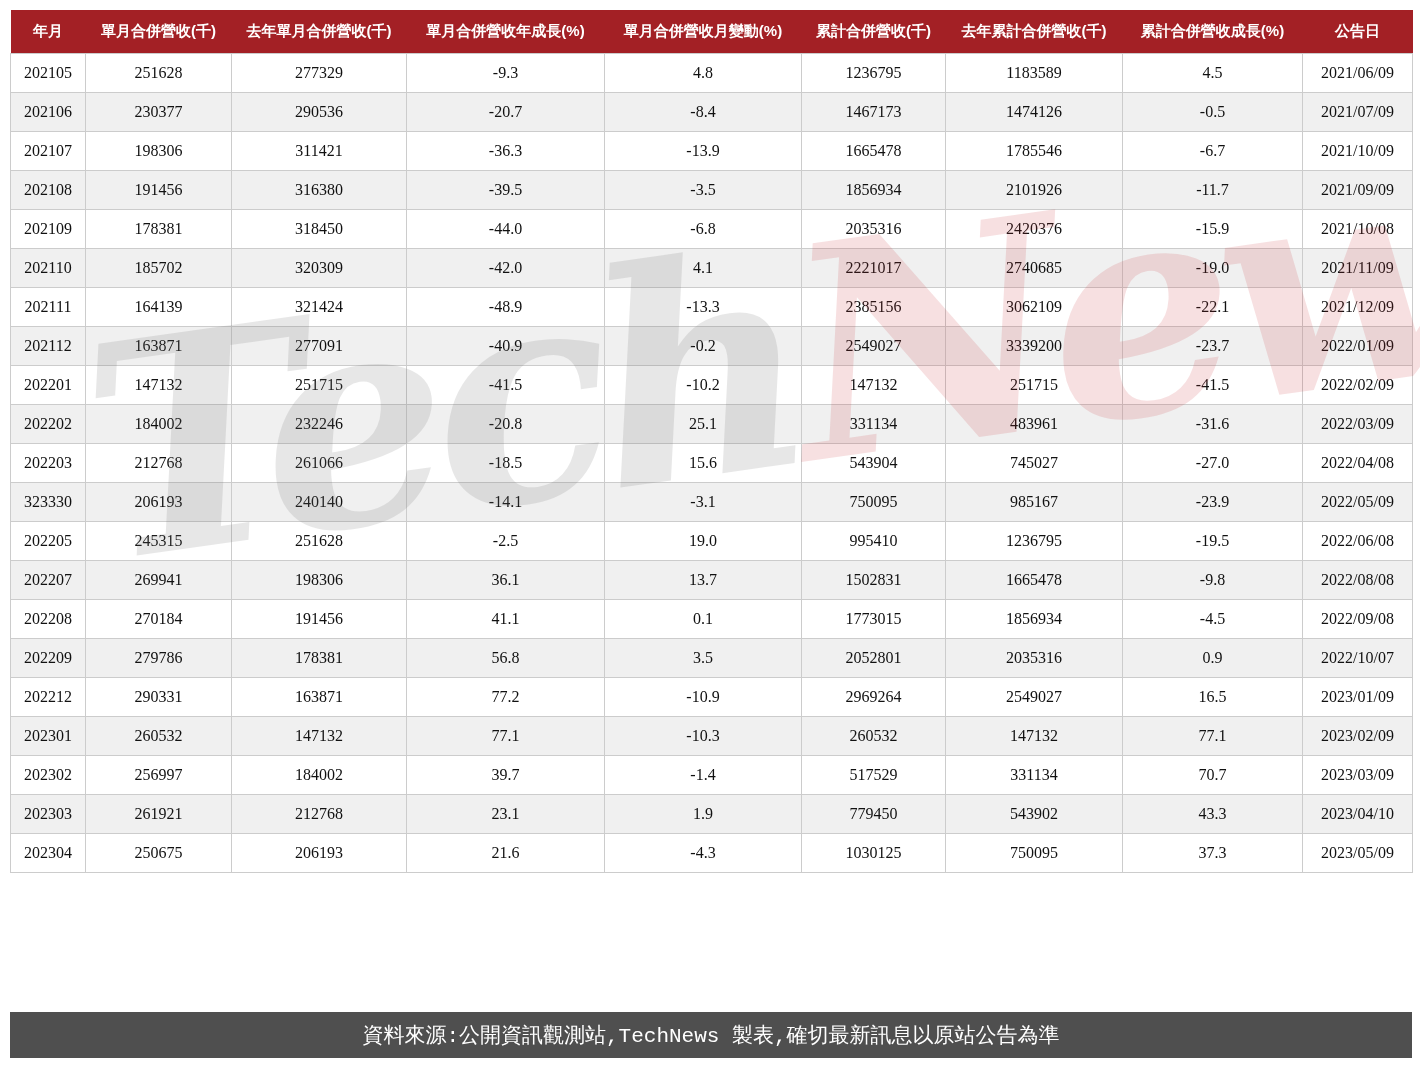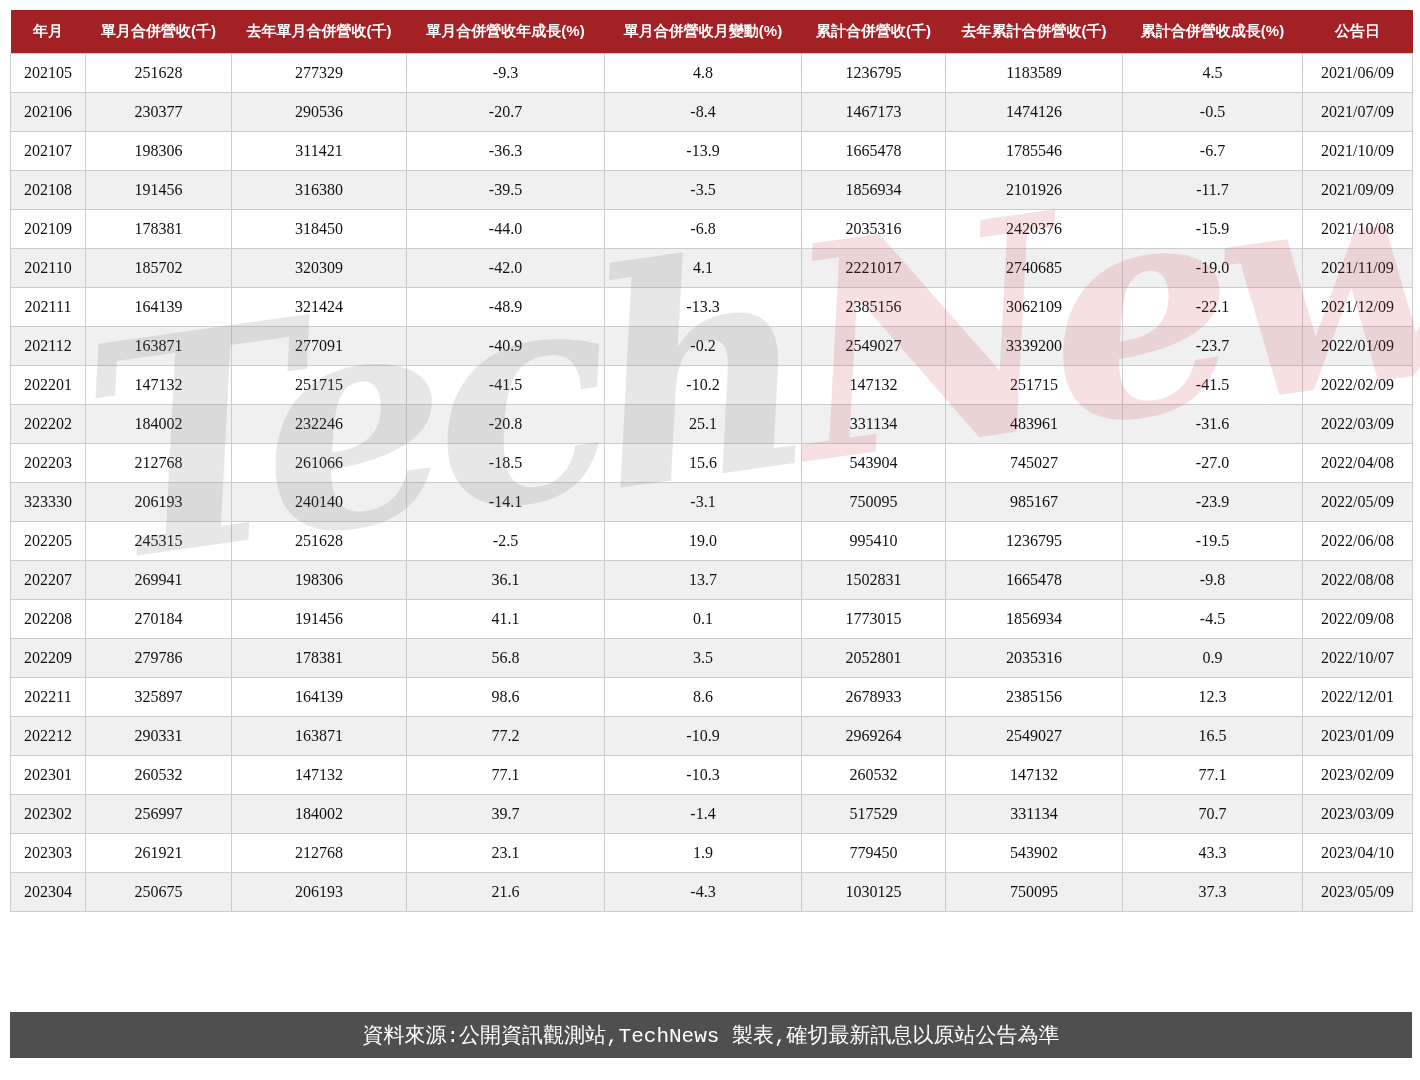--- a/index.html
+++ b/index.html
@@ -289,31 +289,20 @@
             <td>279786</td>
             <td>178381</td>
             <td>56.8</td>
             <td>3.5</td>
             <td>2052801</td>
             <td>2035316</td>
             <td>0.9</td>
             <td>2022/10/07</td>
           </tr>
           <tr>
-            <td>202211</td>
-            <td>325897</td>
-            <td>164139</td>
-            <td>98.6</td>
-            <td>8.6</td>
-            <td>2678933</td>
-            <td>2385156</td>
-            <td>12.3</td>
-            <td>2022/12/01</td>
-          </tr>
-          <tr>
             <td>202212</td>
             <td>290331</td>
             <td>163871</td>
             <td>77.2</td>
             <td>-10.9</td>
             <td>2969264</td>
             <td>2549027</td>
             <td>16.5</td>
             <td>2023/01/09</td>
           </tr>

